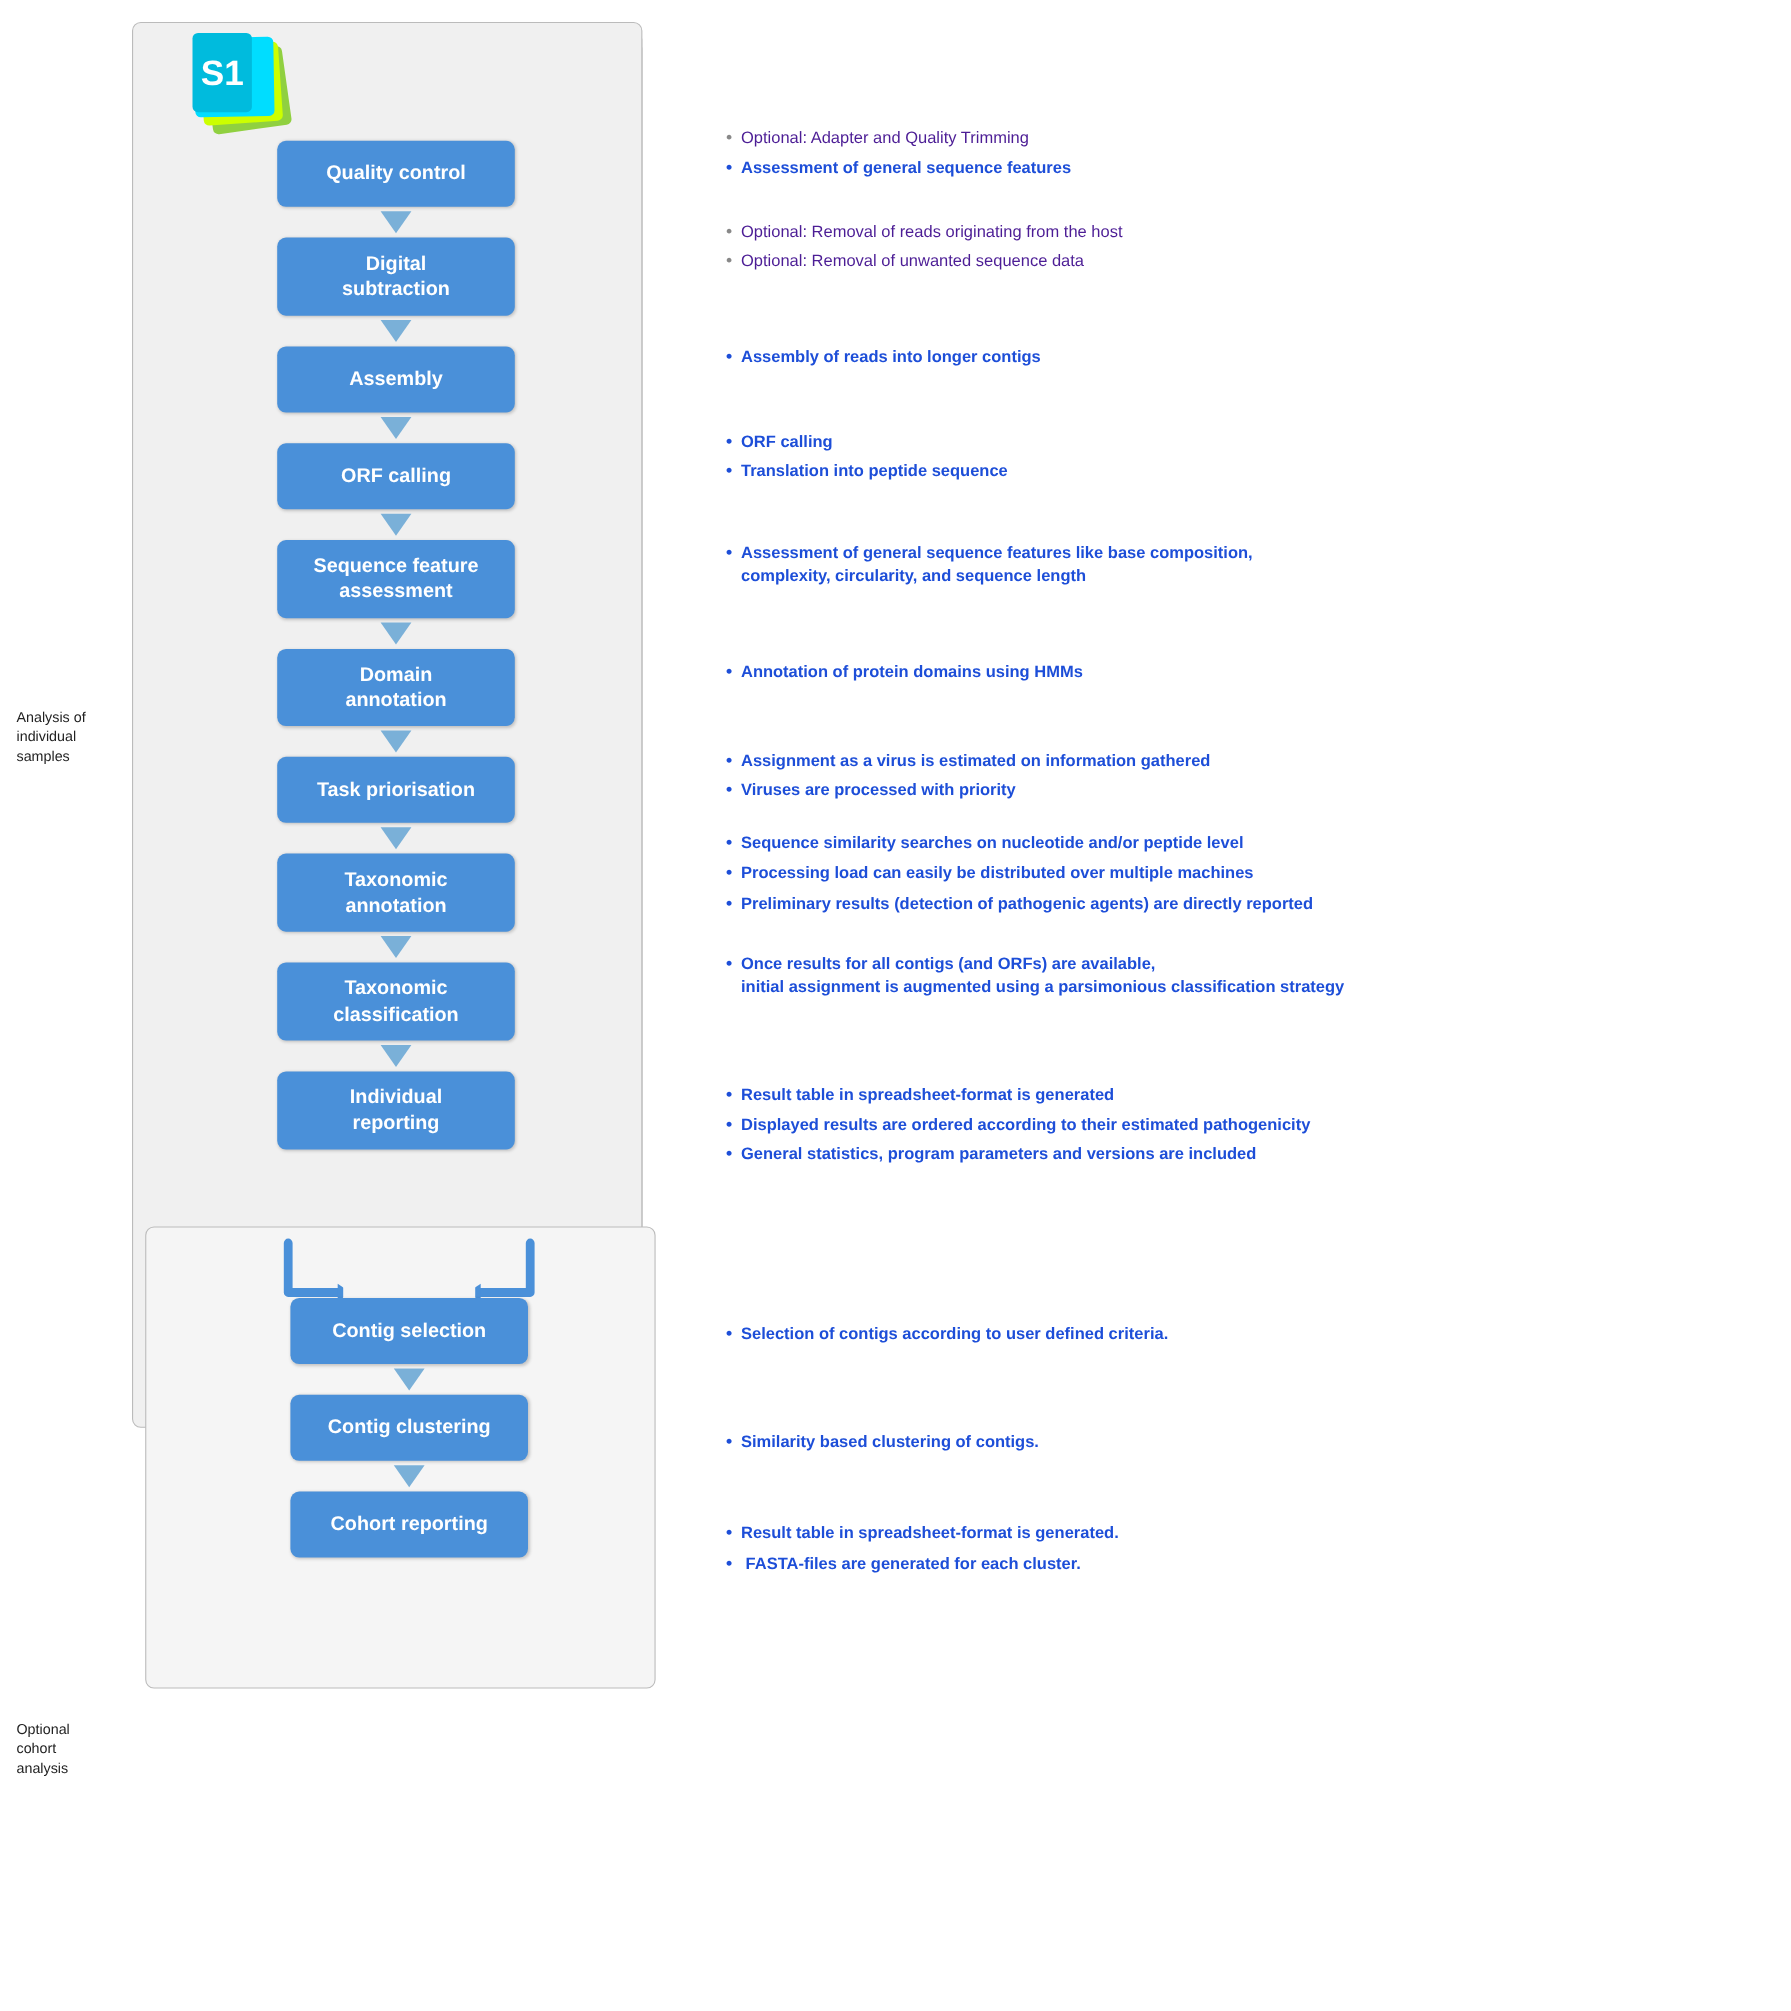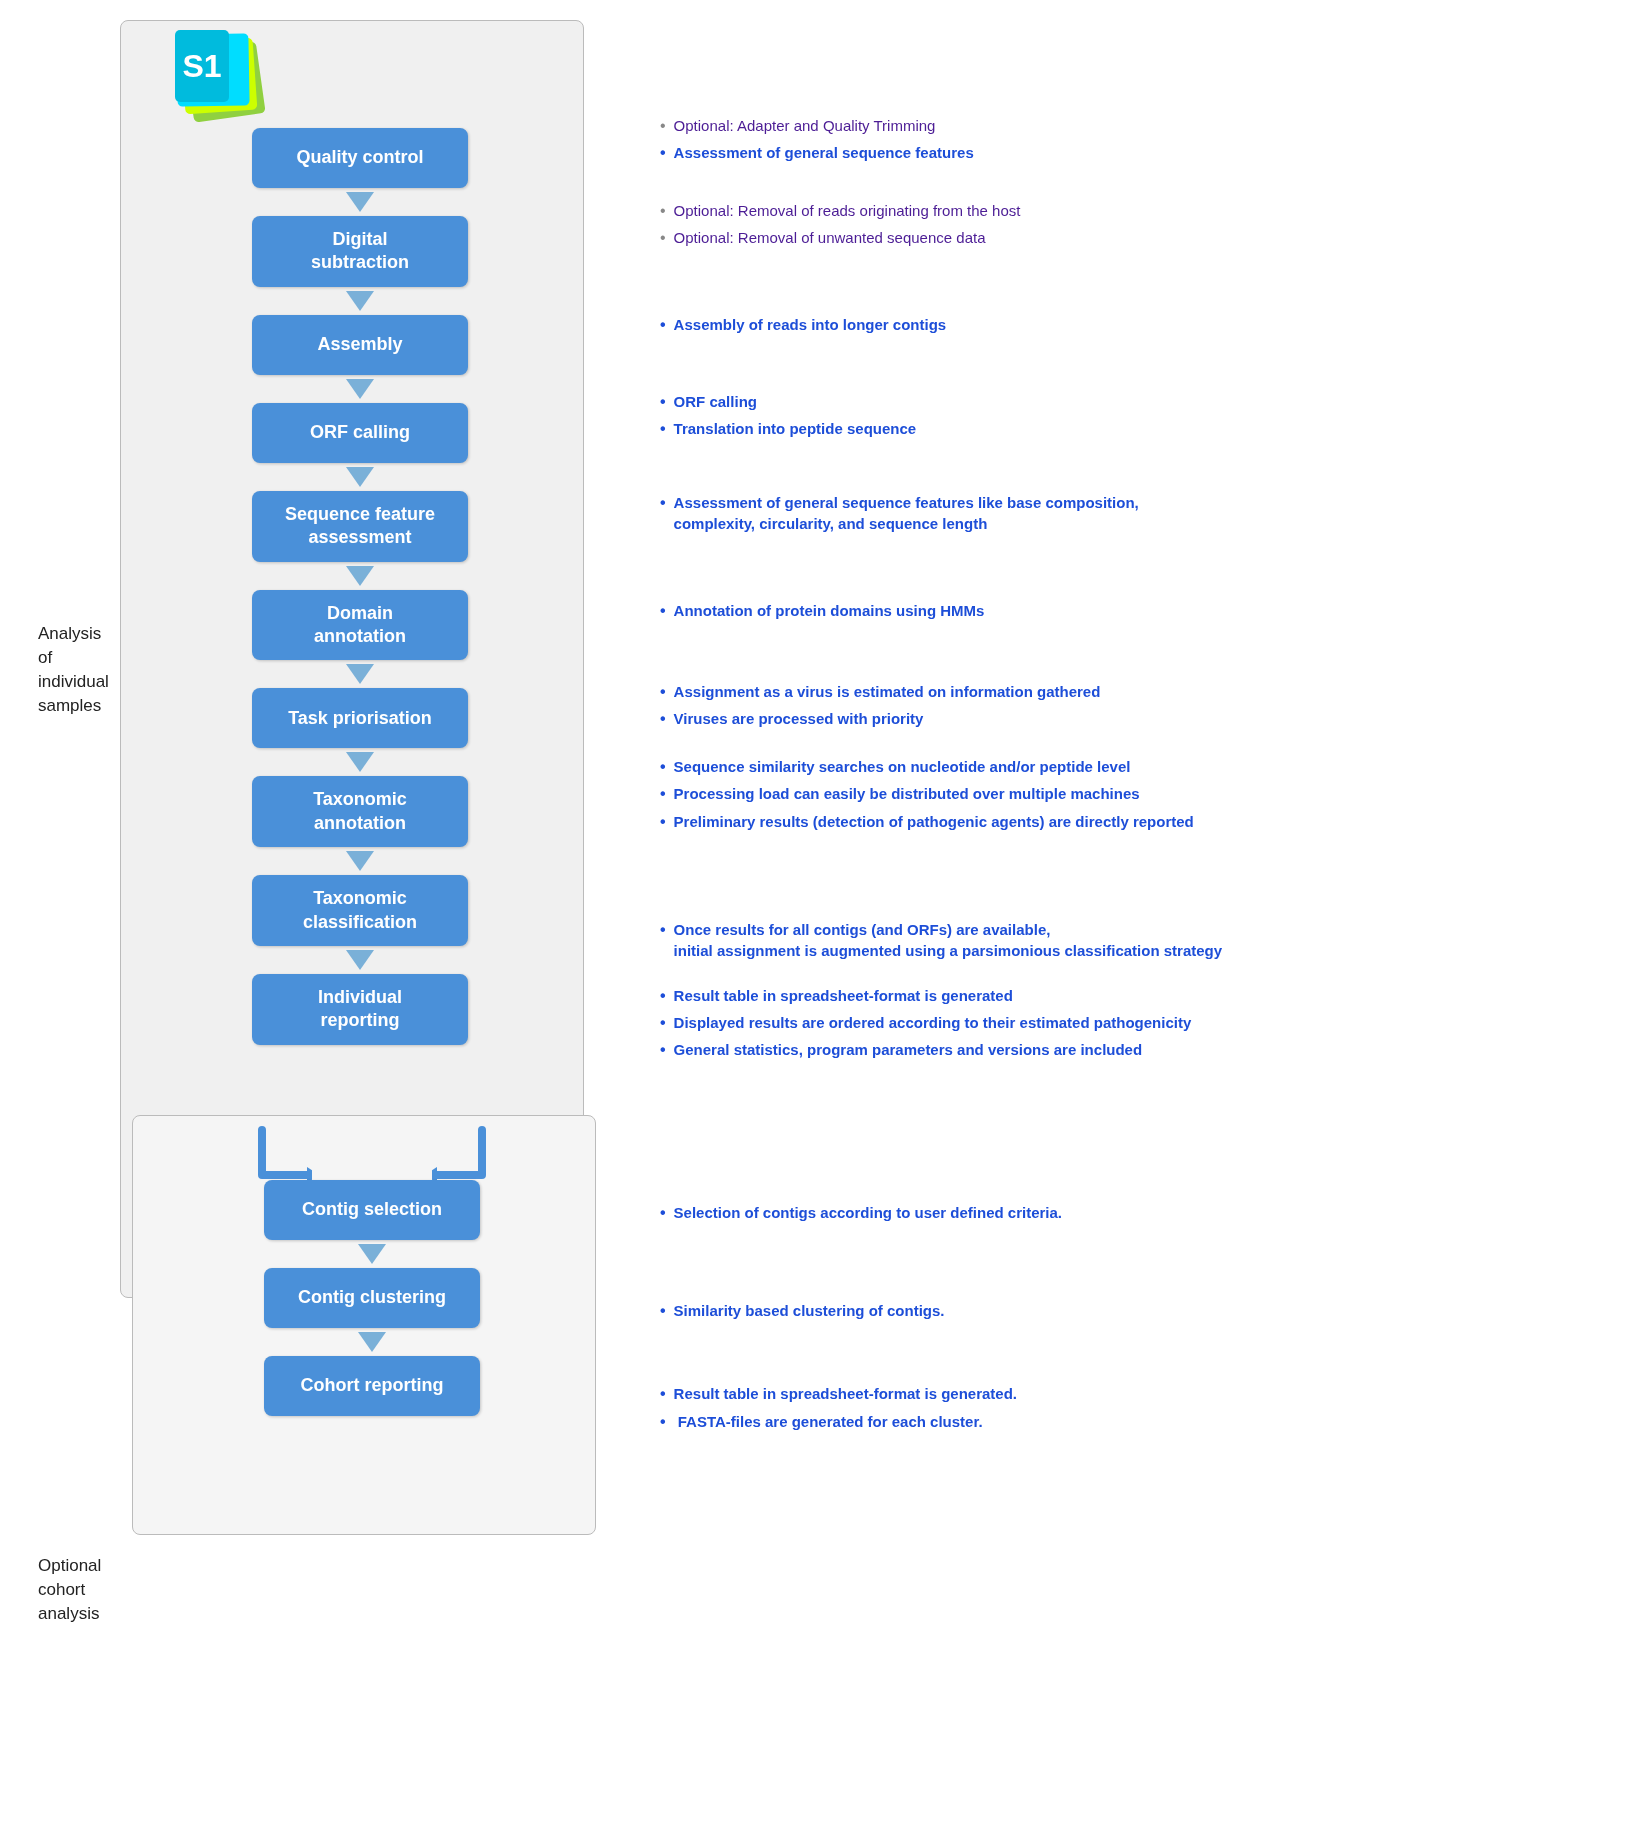--- a/index.html
+++ b/index.html
@@ -63,25 +63,24 @@
     .bullet-list li.optional {
       color: #4c1d95;
       font-weight: normal;
     }
 
     .bullet-list li.optional::before {
       color: #888;
     }
 
     .section-label {
-      font-size: 17px;
+      font-size: 13px;
       color: #222;
       line-height: 1.4;
       padding-left: 5px;
-      margin-left: 23px;
     }
 
     
     .page-wrapper {
       display: flex;
       flex-direction: row;
       padding: 20px 10px;
       min-height: 1828px;
       width: 1628px;
     }
@@ -281,21 +280,21 @@
     </div>
 
     <div style="min-height:110px; display:flex; align-items:flex-start;">
       <ul class="bullet-list">
         <li>Sequence similarity searches on nucleotide and/or peptide level</li>
         <li>Processing load can easily be distributed over multiple machines</li>
         <li>Preliminary results (detection of pathogenic agents) are directly reported</li>
       </ul>
     </div>
 
-    <div style="min-height:100px; display:flex; align-items:flex-end;">
+    <div style="min-height:100px; display:flex; align-items:flex-start;">
       <ul class="bullet-list">
         <li>Once results for all contigs (and ORFs) are available,<br>initial assignment is augmented using a parsimonious classification strategy</li>
       </ul>
     </div>
 
     <div style="min-height:120px; display:flex; align-items:center;">
       <ul class="bullet-list">
         <li>Result table in spreadsheet-format is generated</li>
         <li>Displayed results are ordered according to their estimated pathogenicity</li>
         <li>General statistics, program parameters and versions are included</li>

